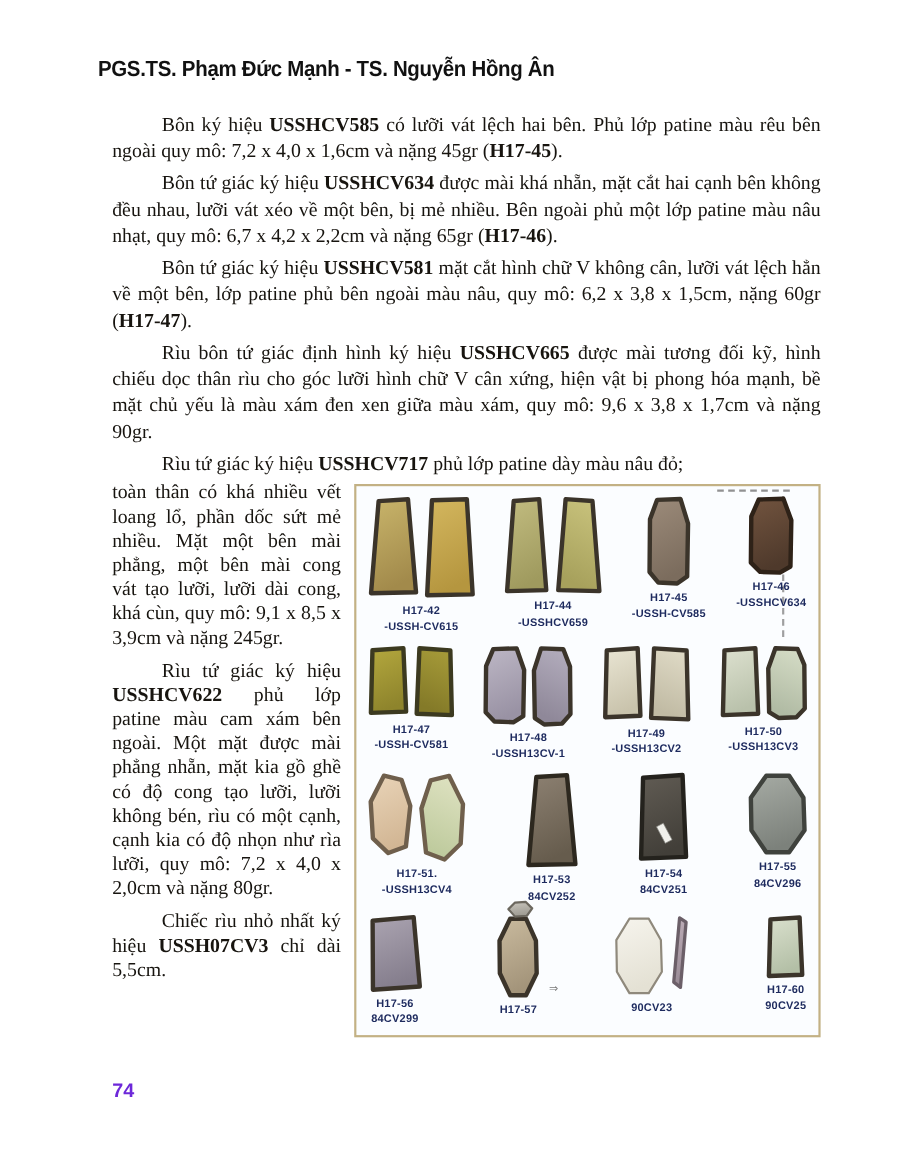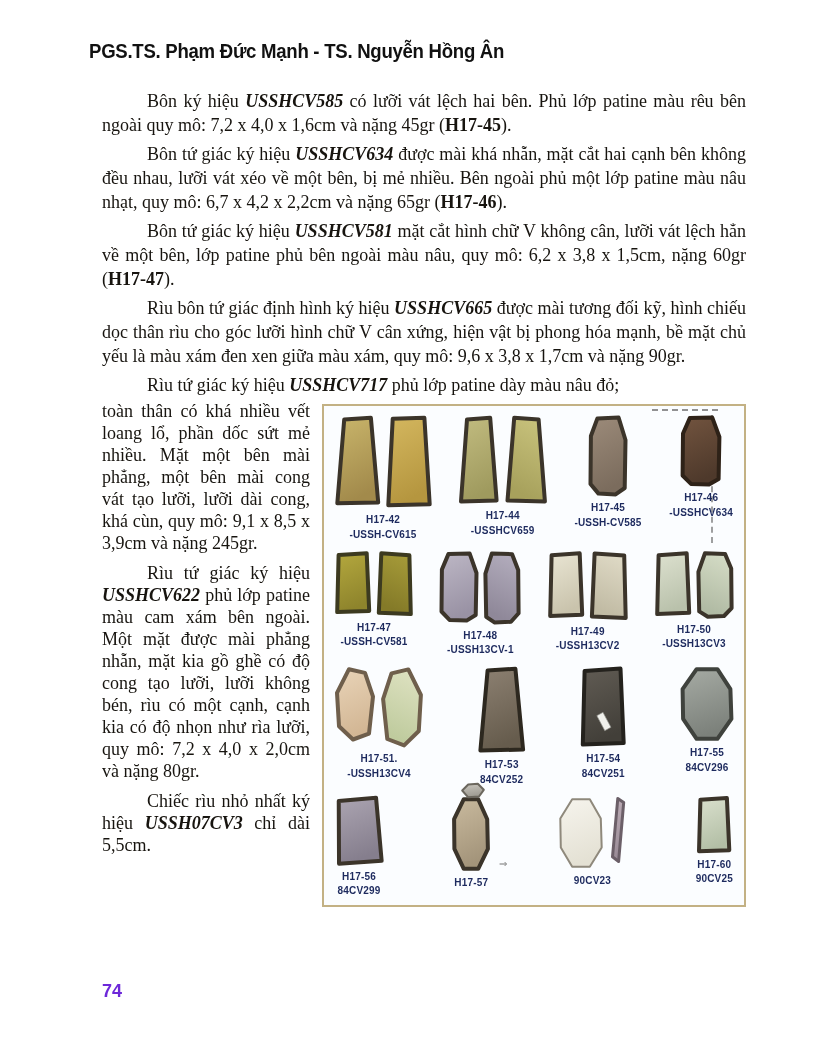--- a/index.html
+++ b/index.html
@@ -1,27 +1,27 @@
 <!DOCTYPE html>
 <html lang="vi"><head>
 <meta charset="utf-8">
 <style>
   html,body{margin:0;padding:0;background:#ffffff;}
   .page{position:relative;width:816px;height:1056px;background:#ffffff;overflow:hidden;
         font-family:"Liberation Serif","DejaVu Serif",serif;color:#17140f;}
-  .content{position:absolute;left:102px;top:40px;width:644px;}
+  .content{position:absolute;left:102px;top:52px;width:644px;}
   .header{font-family:"Liberation Sans","DejaVu Sans",sans-serif;font-weight:700;font-size:20px;
           letter-spacing:-0.3px;transform:scaleX(0.93);transform-origin:left center;
           white-space:nowrap;margin:0 0 26px -13px;color:#111;}
   p.body-para{margin:0 0 5px 0;font-size:18px;line-height:24px;text-align:justify;text-indent:45px;}
   p.body-para.intro{margin-bottom:3px;}
   .wrapzone{font-size:18px;line-height:22px;}
   .wrap-para{margin:0 0 8px 0;text-align:justify;}
   .wrap-para.indent{text-indent:45px;}
-  .seg-bi{font-weight:700;font-style:italic;}
+  .seg-bi{font-weight:700;}
   .seg-b{font-weight:700;}
   figure.artifact{float:right;width:424px;height:503px;margin:4px 0 4px 12px;
         border:2px solid #c3b184;background:#fbfdff;position:relative;padding:0;box-sizing:border-box;}
   .fig-inner{position:absolute;inset:0;padding:10px 7px 6px 7px;display:flex;flex-direction:column;
         justify-content:space-between;box-sizing:border-box;}
   .fig-row{display:flex;justify-content:space-between;align-items:flex-start;position:relative;padding:0 4px;}
   .fig-group{display:flex;flex-direction:column;align-items:center;}
   .stones{display:flex;align-items:flex-start;gap:6px;}
   .fig-label{margin-top:5px;text-align:center;font-family:"Liberation Sans","DejaVu Sans",sans-serif;
         font-weight:700;font-size:10px;line-height:1.45;color:var(--label-color,#1d2a5e);letter-spacing:.2px;}

